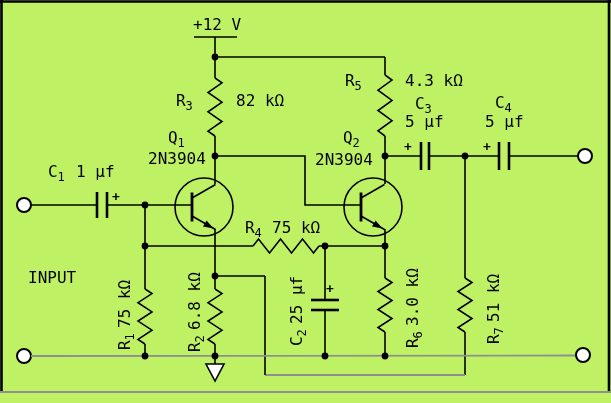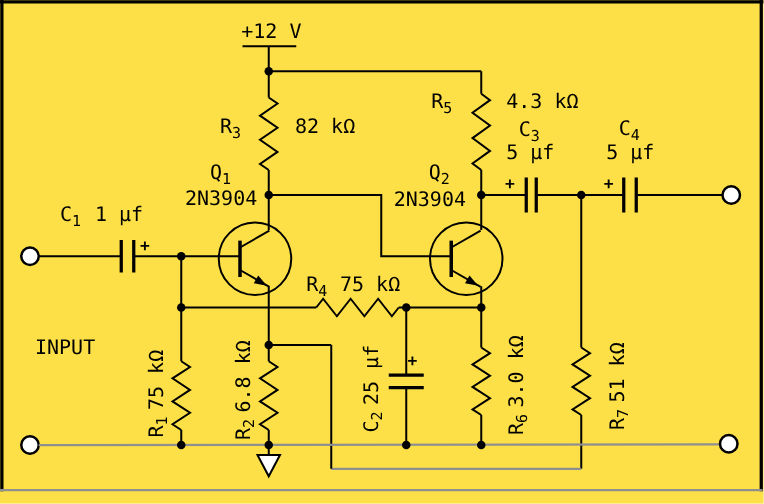--- a/index.html
+++ b/index.html
@@ -1,16 +1,16 @@
 <!DOCTYPE html>
 <html><head>
 <meta charset="utf-8">
 <style>
   html,body{margin:0;padding:0;background:#ffffff;}
-  .stage{position:relative;width:611px;height:403px;background:#fde047;overflow:hidden;text-align:right;}
+  .stage{position:relative;width:611px;height:403px;background:#bef264;overflow:hidden;text-align:right;}
   svg{display:block;}
   .lbl{font-family:"DejaVu Sans Mono","Liberation Mono",monospace;font-size:16px;fill:#000000;}
   .sub{font-family:"DejaVu Sans Mono","Liberation Mono",monospace;font-size:12px;fill:#000000;}
   .plus{font-family:"DejaVu Sans Mono","Liberation Mono",monospace;font-size:13px;font-weight:bold;fill:#000000;}
   .wire{stroke:#000000;stroke-width:1.6;fill:none;}
   .graywire{stroke:#8f8f8f;stroke-width:1.8;fill:none;}
   .plate{stroke:#000000;stroke-width:2.6;fill:none;}
   .bar{stroke:#000000;stroke-width:2.8;fill:none;}
   .dot{fill:#000000;stroke:none;}
   .term{fill:#ffffff;stroke:#000000;stroke-width:2;}

